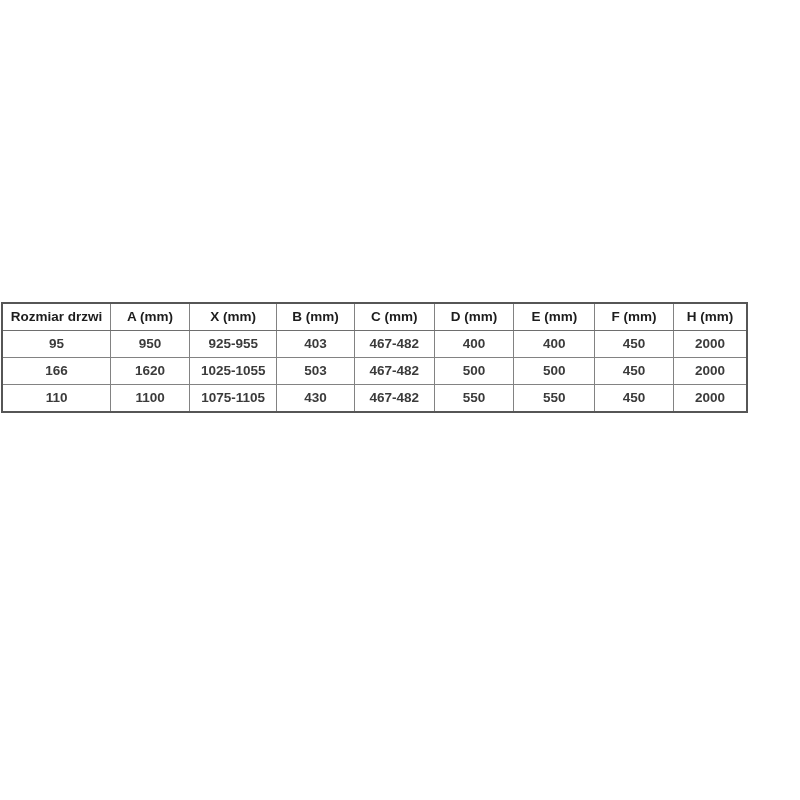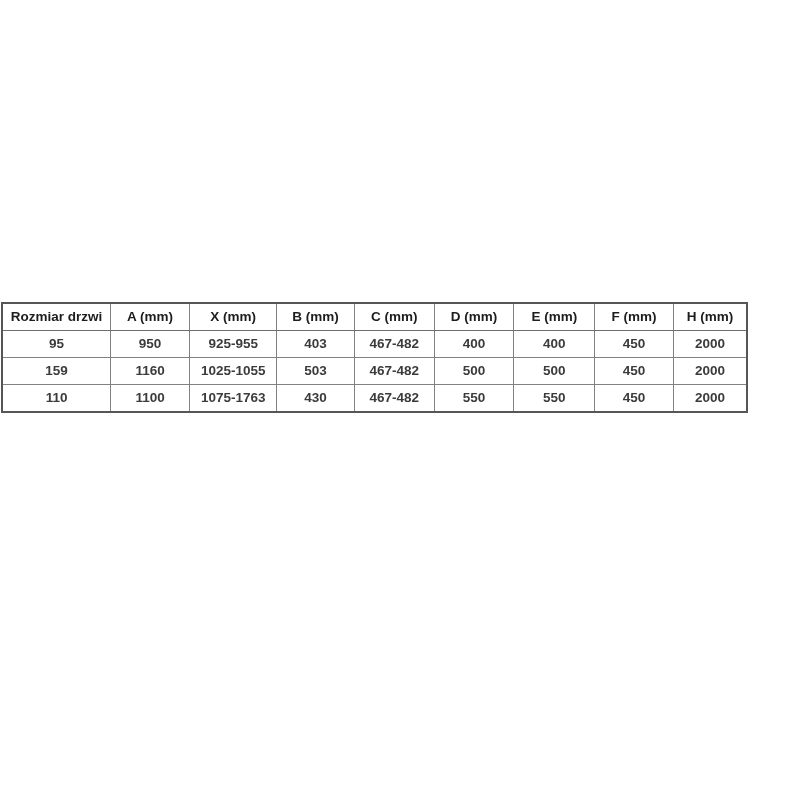--- a/index.html
+++ b/index.html
@@ -83,34 +83,34 @@
             <td>950</td>
             <td>925-955</td>
             <td>403</td>
             <td>467-482</td>
             <td>400</td>
             <td>400</td>
             <td>450</td>
             <td>2000</td>
           </tr>
           <tr>
-            <td>159</td>
-            <td>1160</td>
+            <td>166</td>
+            <td>1620</td>
             <td>1025-1055</td>
             <td>503</td>
             <td>467-482</td>
             <td>500</td>
             <td>500</td>
             <td>450</td>
             <td>2000</td>
           </tr>
           <tr>
             <td>110</td>
             <td>1100</td>
-            <td>1075-1763</td>
+            <td>1075-1105</td>
             <td>430</td>
             <td>467-482</td>
             <td>550</td>
             <td>550</td>
             <td>450</td>
             <td>2000</td>
           </tr>
         </tbody>
     </table>
   </div>

